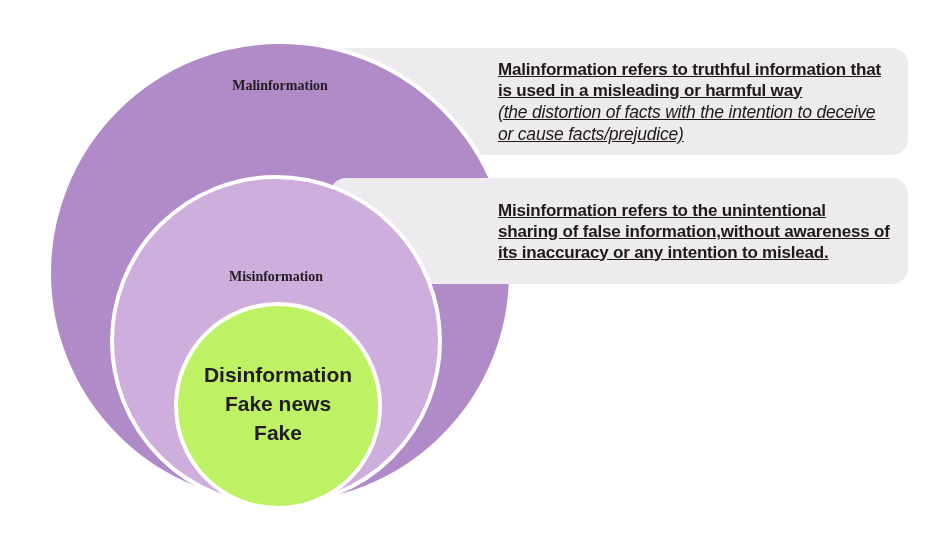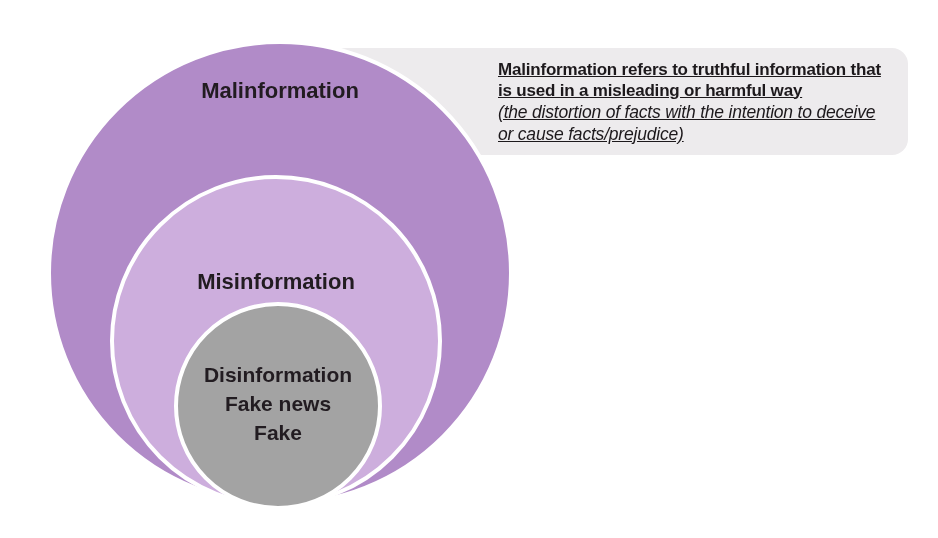--- a/index.html
+++ b/index.html
@@ -47,30 +47,31 @@
     background:#b18bc8;
     z-index:2;
   }
   .circle-middle{
     left:110px;top:175px;width:332px;height:332px;
     background:#cdaedd;
     z-index:4;
   }
   .circle-inner{
     left:174px;top:302px;width:208px;height:208px;
-    background:#a3a3a3;
+    background:#bef264;
     z-index:6;
   }
   .ring-label{
     position:absolute;
     left:0;right:0;
     text-align:center;
     font-weight:bold;
-    font-size:22px;
+    font-size:14px;
     color:#221c21;
+    font-family:Liberation Serif, serif;
   }
   .ring-label-outer{top:34px;}
   .ring-label-middle{top:50px;margin-top:40px;}
   .inner-label{
     position:absolute;
     left:0;right:0;top:54px;
     text-align:center;
     font-weight:bold;
     font-size:21px;
     line-height:29px;
@@ -86,20 +87,25 @@
     <div class="callout-text">
       <div class="callout-bold">Malinformation refers to truthful information that is used in a misleading or harmful way</div>
       <div class="callout-italic">(the distortion of facts with the intention to deceive or cause facts/prejudice)</div>
     </div>
   </div>
 
   <div class="circle circle-outer">
     <div class="ring-label ring-label-outer">Malinformation</div>
   </div>
 
+  <div class="callout callout-2">
+    <div class="callout-text">
+      <div class="callout-bold">Misinformation refers to the unintentional sharing of false information,without awareness of its inaccuracy or any intention to mislead.</div>
+    </div>
+  </div>
 
   <div class="circle circle-middle">
     <div class="ring-label ring-label-middle">Misinformation</div>
   </div>
 
 
   <div class="circle circle-inner">
     <div class="inner-label">
       <div>Disinformation</div>
       <div>Fake news</div>

